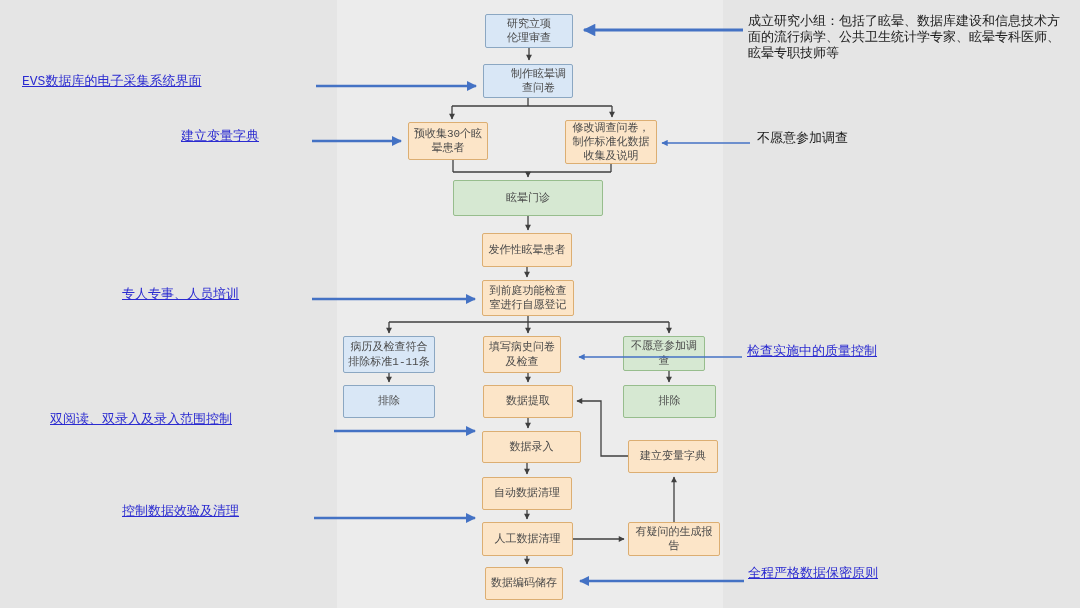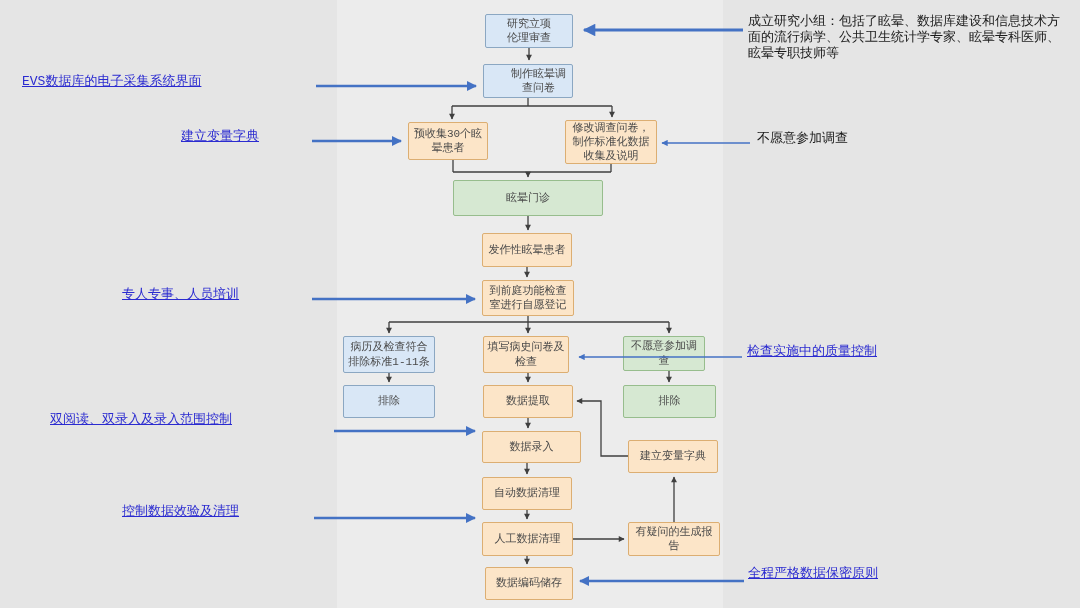--- a/index.html
+++ b/index.html
@@ -71,31 +71,31 @@
 
   <div class="node blue" style="left:485px;top:14px;width:88px;height:34px;">研究立项
 伦理审查</div>
   <div class="node blue" style="left:483px;top:64px;width:90px;height:34px;padding-left:24px;">制作眩晕调查问卷</div>
   <div class="node orange" style="left:408px;top:122px;width:80px;height:38px;">预收集30个眩晕患者</div>
   <div class="node orange" style="left:565px;top:120px;width:92px;height:44px;">修改调查问卷，制作标准化数据收集及说明</div>
   <div class="node green" style="left:453px;top:180px;width:150px;height:36px;">眩晕门诊</div>
   <div class="node orange" style="left:482px;top:233px;width:90px;height:34px;">发作性眩晕患者</div>
   <div class="node orange" style="left:482px;top:280px;width:92px;height:36px;">到前庭功能检查室进行自愿登记</div>
   <div class="node blue" style="left:343px;top:336px;width:92px;height:37px;">病历及检查符合排除标准1-11条</div>
-  <div class="node orange" style="left:483px;top:336px;width:86px;height:37px;">填写病史问卷及检查</div>
+  <div class="node orange" style="left:483px;top:336px;width:78px;height:37px;">填写病史问卷及检查</div>
   <div class="node green" style="left:623px;top:336px;width:82px;height:35px;">不愿意参加调查</div>
   <div class="node blue" style="left:343px;top:385px;width:92px;height:33px;">排除</div>
   <div class="node orange" style="left:483px;top:385px;width:90px;height:33px;">数据提取</div>
   <div class="node green" style="left:623px;top:385px;width:93px;height:33px;">排除</div>
   <div class="node orange" style="left:482px;top:431px;width:99px;height:32px;">数据录入</div>
   <div class="node orange" style="left:628px;top:440px;width:90px;height:33px;">建立变量字典</div>
   <div class="node orange" style="left:482px;top:477px;width:90px;height:33px;">自动数据清理</div>
   <div class="node orange" style="left:482px;top:522px;width:91px;height:34px;">人工数据清理</div>
   <div class="node orange" style="left:628px;top:522px;width:92px;height:34px;">有疑问的生成报告</div>
-  <div class="node orange" style="left:485px;top:567px;width:88px;height:33px;">数据编码储存</div>
+  <div class="node orange" style="left:485px;top:567px;width:78px;height:33px;">数据编码储存</div>
 
   <svg class="layer" id="callout-layer">
     <defs>
       <marker id="mk-blue" viewBox="0 0 10 10" refX="9" refY="5" markerWidth="4.5" markerHeight="4.2" orient="auto">
         <path class="mk-blue-fill" d="M0,0 L10,5 L0,10 z"></path>
       </marker>
     </defs>
     <line class="callout cw3" x1="743" y1="30" x2="584" y2="30" marker-end="url(#mk-blue)"></line>
     <line class="callout cw25" x1="316" y1="86" x2="476" y2="86" marker-end="url(#mk-blue)"></line>
     <line class="callout cw25" x1="312" y1="141" x2="401" y2="141" marker-end="url(#mk-blue)"></line>

